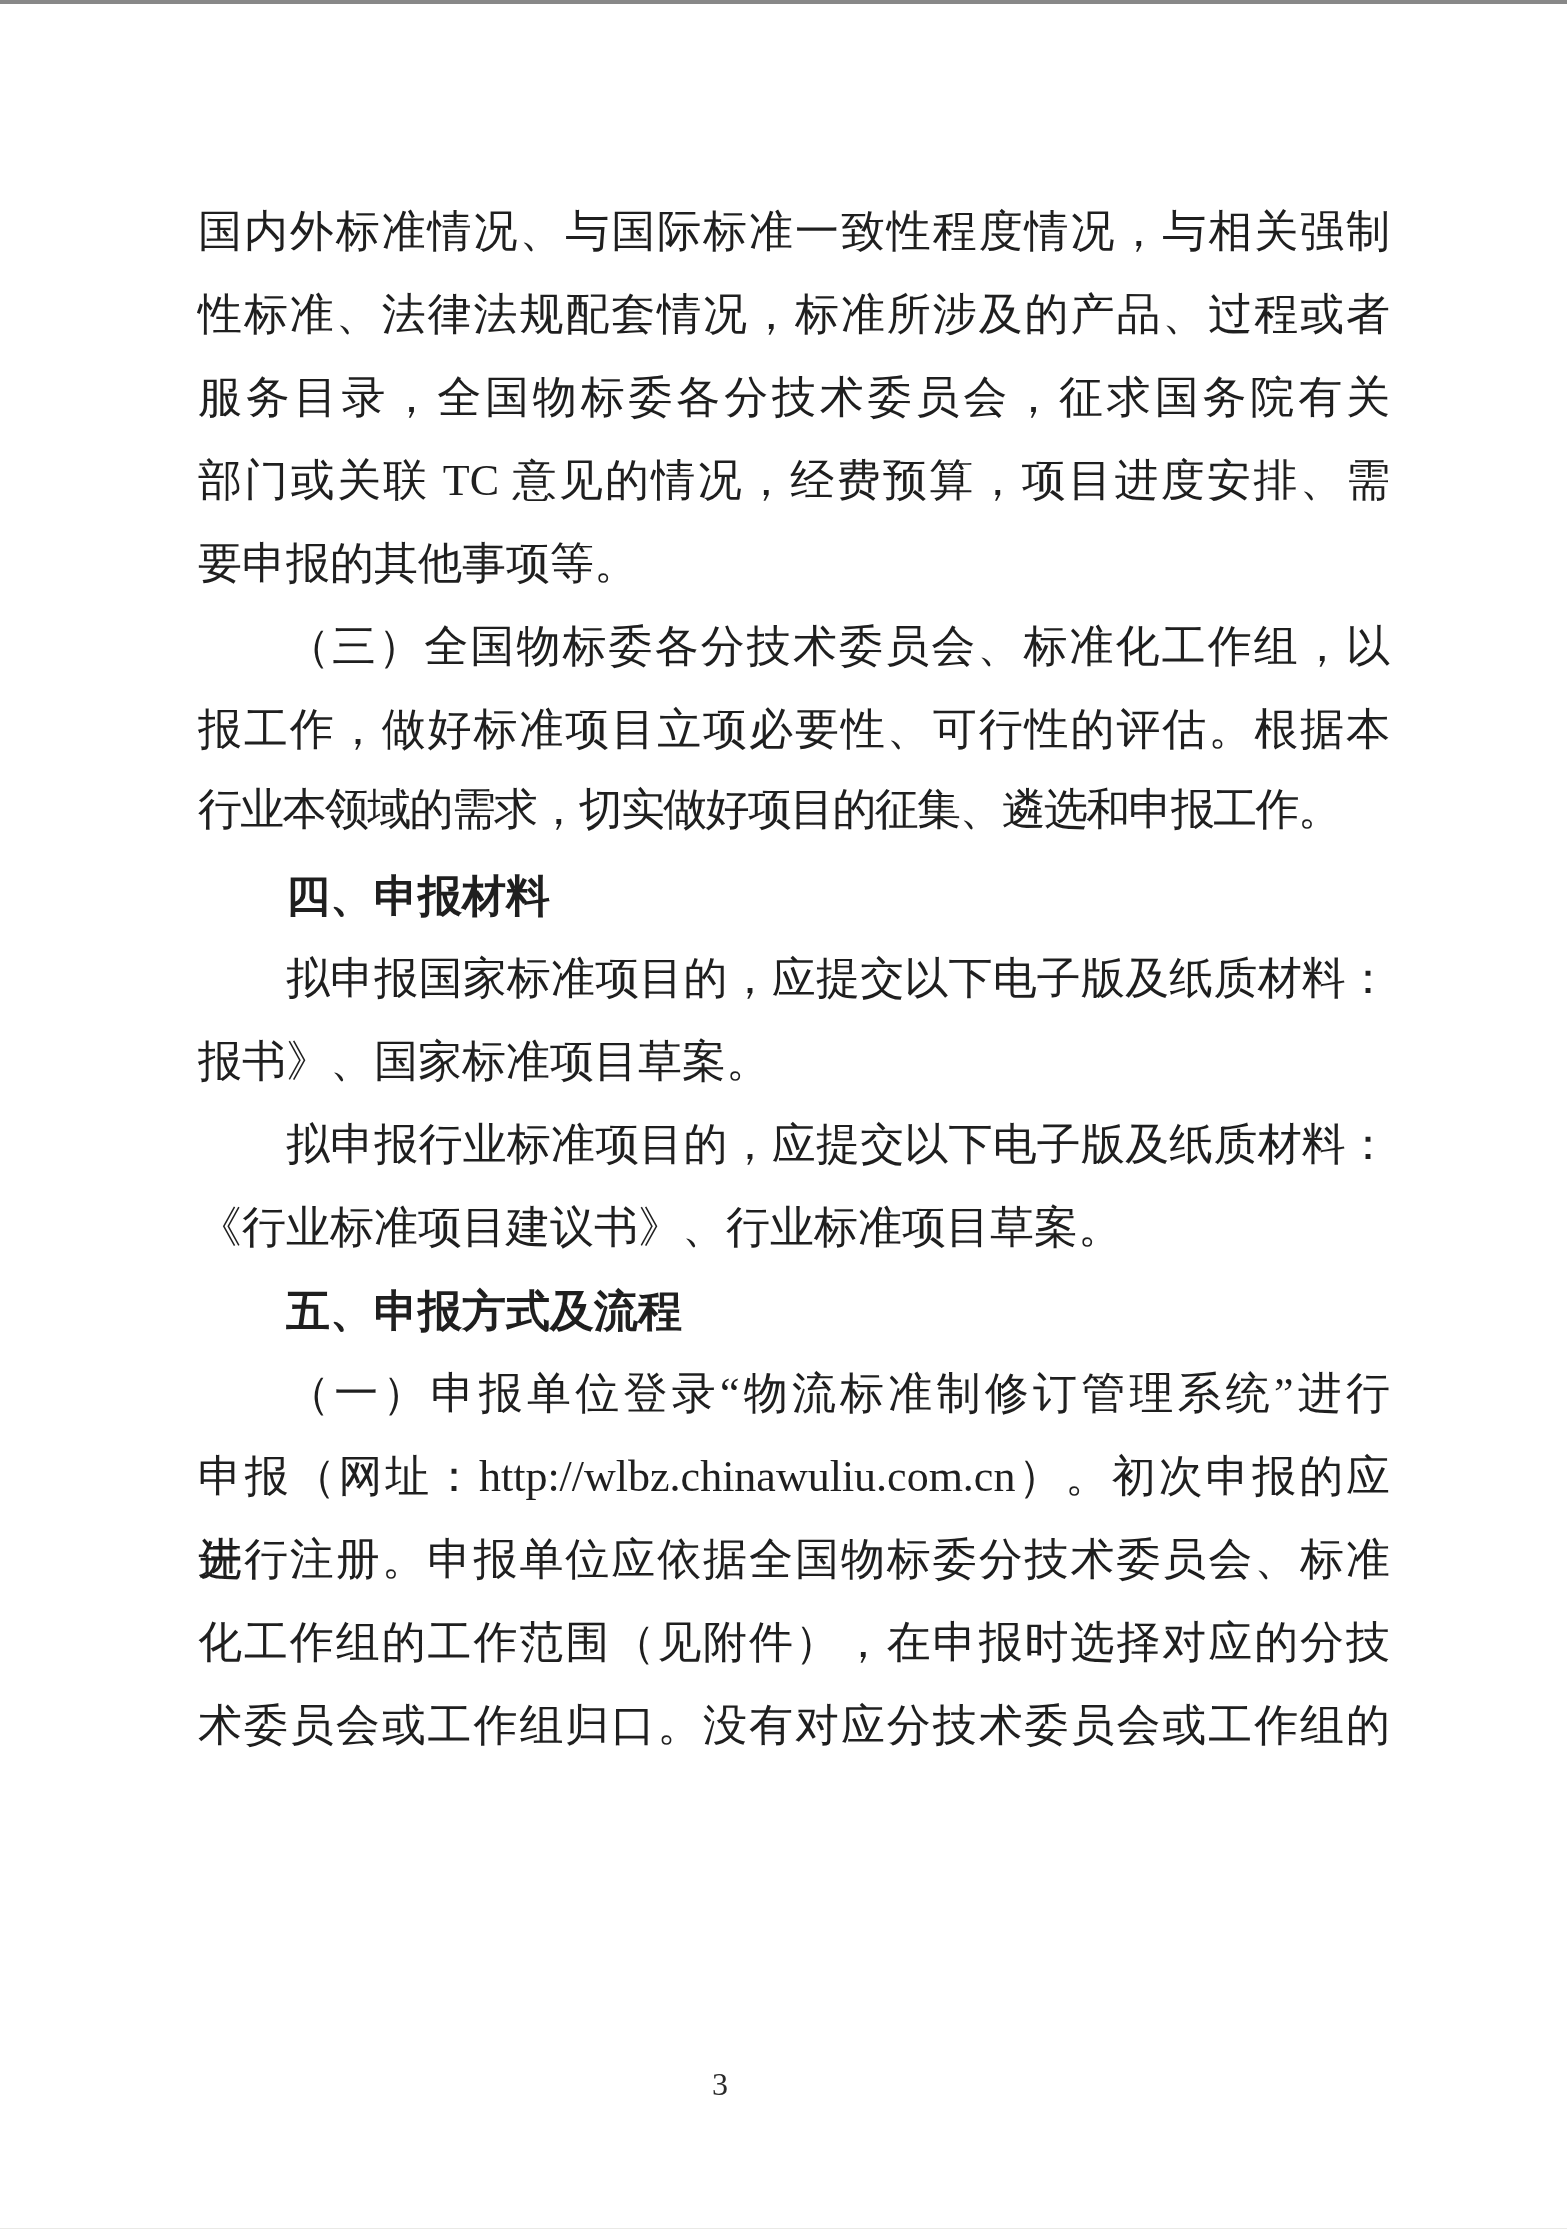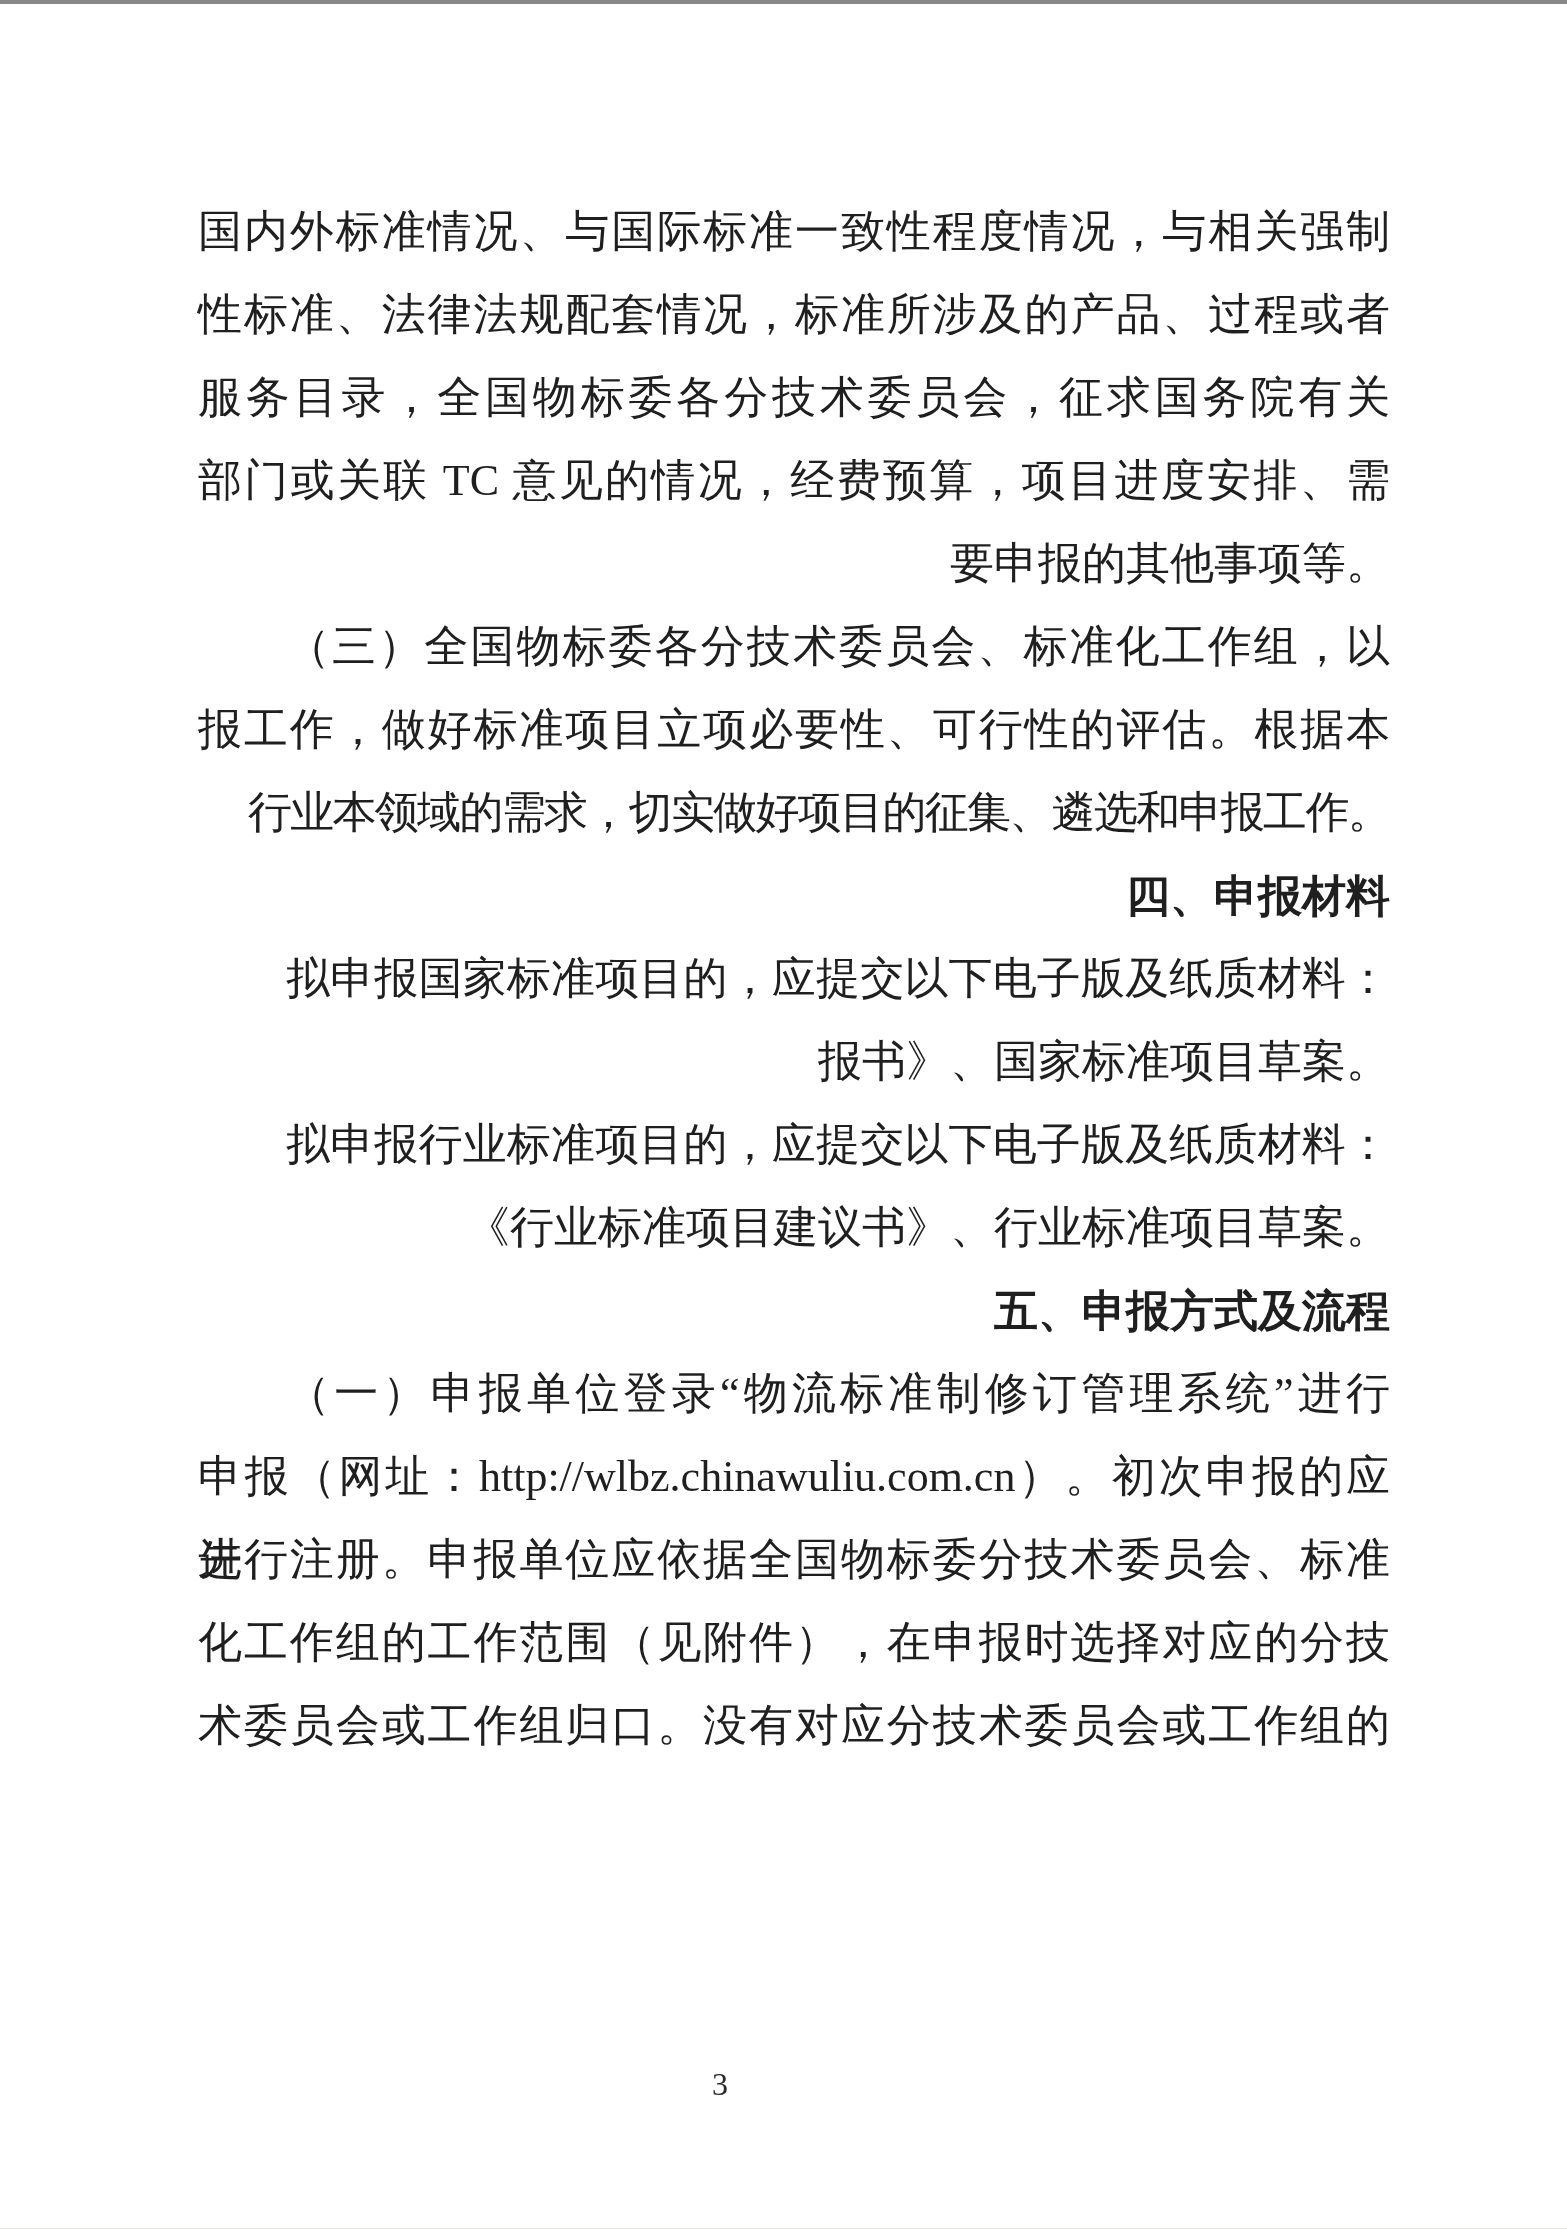--- a/index.html
+++ b/index.html
@@ -14,28 +14,28 @@
   }
   .content {
     position:absolute;
     left:198px; top:186px;
     width:1192px;
   }
   .line {
     font-size:44px;
     height:83px;
     line-height:83px;
-    text-align:right;
+    text-align:left;
   }
   .fill {
     text-align:justify;
     text-align-last:justify;
   }
   .indent { text-indent:2em; }
-  .tight { letter-spacing:-1.7px; }
+  .tight { letter-spacing:-1.7px;font-family:Liberation Mono, monospace; }
   .heading {
     font-family:"DejaVu Sans","Liberation Sans",sans-serif;
     font-weight:700;
   }
   .pagenum {
     position:absolute;
     top:2062px; left:0;
     width:1440px;           
     text-align:center;
     font-size:32px;

